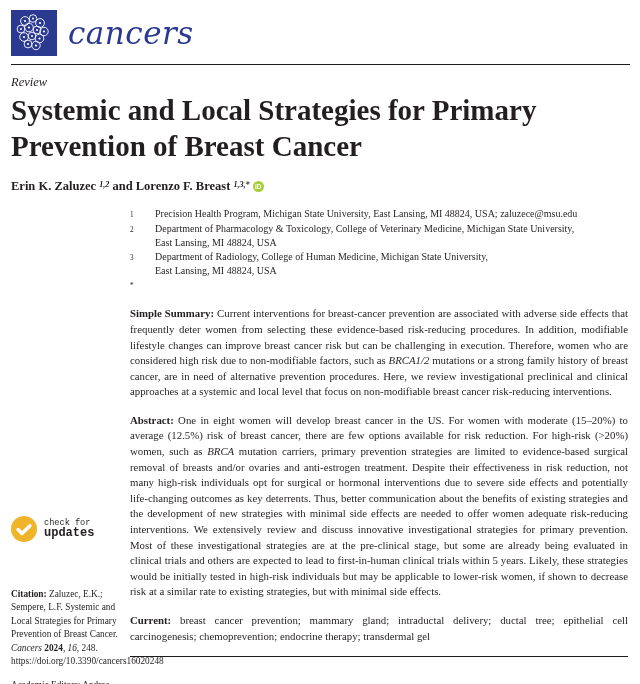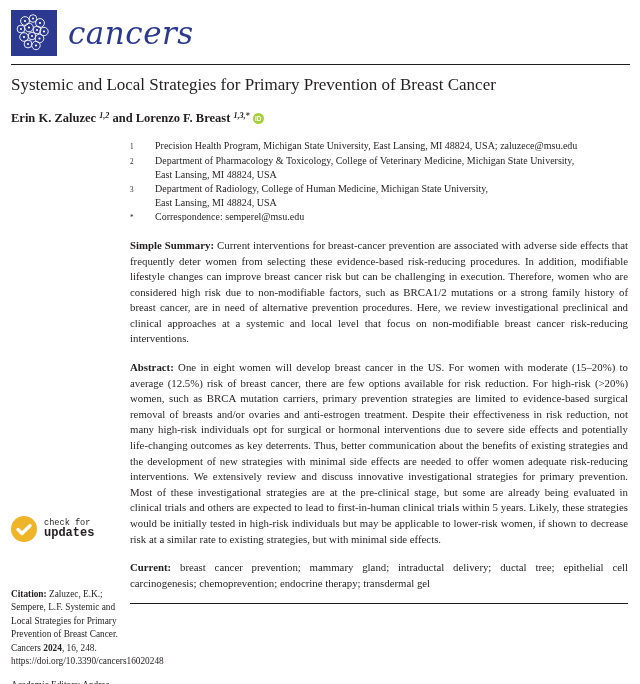--- a/index.html
+++ b/index.html
@@ -15,40 +15,40 @@
   .wordmark{
     font-family:"DejaVu Serif", serif;font-style:italic;
     font-size:31px;color:#2b3990;line-height:46px;letter-spacing:0.5px;
   }
   .mdpi{margin-top:5px;}
   .hr-top{border:none;border-top:1.7px solid #1c1c1c;margin:4px 10px 0 11px;}
 
   
   .article-head{margin:10px 10px 0 11px;}
   .type{font-style:italic;font-size:12.5px;}
-  .title{font-size:17px;font-weight:normal;line-height:1.23;max-width:575px;margin-top:3px;}
+  .title{font-size:29px;font-weight:bold;line-height:1.23;max-width:575px;margin-top:3px;}
   .authors{font-weight:bold;font-size:12.5px;margin-top:15px;display:flex;align-items:center;gap:3px;}
   .orcid{
     width:11px;height:11px;border-radius:50%;background:#a6ce39;color:#fff;
     font-family:"Liberation Sans",sans-serif;font-size:6.5px;font-weight:bold;
     display:inline-flex;align-items:center;justify-content:center;flex:none;
   }
 
   
   .main{margin:13px 12px 0 130px;width:498px;}
   .affs{font-size:10px;line-height:14px;}
   .aff-row{display:flex;}
   .aff-marker{width:25px;flex:none;font-size:7.2px;padding-top:1px;}
   .aff-text{white-space:pre-line;}
   .para{margin-top:13px;font-size:10.8px;line-height:15.6px;text-align:justify;}
   .hr-bottom{border:none;border-top:1.2px solid #1c1c1c;margin:12px 0 0 0;width:498px;}
 
   
   .b{font-weight:bold;}
-  .i{}
+  .i{font-style:italic;}
   .sup{font-size:0.65em;position:relative;top:-0.45em;font-style:italic;}
 
   
   .sidebar{position:absolute;left:11px;top:516px;width:113px;font-size:9.3px;line-height:13.4px;}
   .badge{display:flex;align-items:center;gap:7px;margin-bottom:9px;cursor:pointer;}
   .badge svg{flex:none;}
   .badge-text{font-family:Liberation Mono, monospace;font-size:8.6px;line-height:9.5px;color:#231f20;}
   .badge-text .u{font-weight:bold;font-size:12px;}
   .citation{margin-bottom:11px;margin-top:46px;}
   .editors{margin-bottom:10px;}
@@ -89,20 +89,21 @@
           <circle cx="17" cy="34" r="1"></circle>
           <circle cx="25" cy="35.5" r="1.1"></circle>
       </g>
     </svg>
     <span class="wordmark">cancers</span>
   </div>
 </div>
 <hr class="hr-top">
 
 <div class="article-head">
+  <div class="type">Review</div>
   <div class="title">Systemic and Local Strategies for Primary Prevention of Breast Cancer</div>
   <div class="authors">
     <span><span>Erin K. Zaluzec </span><span class="sup">1,2</span><span> and Lorenzo F. Breast </span><span class="sup">1,3,*</span></span>
     <span class="orcid">iD</span>
   </div>
 </div>
 
 <div class="main">
   <div class="affs">
     <div class="aff-row">
@@ -114,21 +115,20 @@
       <span class="aff-text">Department of Pharmacology &amp; Toxicology, College of Veterinary Medicine, Michigan State University,
 East Lansing, MI 48824, USA</span>
     </div>
     <div class="aff-row">
       <span class="aff-marker">3</span>
       <span class="aff-text">Department of Radiology, College of Human Medicine, Michigan State University,
 East Lansing, MI 48824, USA</span>
     </div>
     <div class="aff-row">
       <span class="aff-marker">*</span>
-      <span class="aff-text">Correspondence: semperel@msu.edu</span>
     </div>
   </div>
 
   <div class="para"><span class="b">Simple Summary: </span><span>Current interventions for breast-cancer prevention are associated with adverse side effects that frequently deter women from selecting these evidence-based risk-reducing procedures. In addition, modifiable lifestyle changes can improve breast cancer risk but can be challenging in execution. Therefore, women who are considered high risk due to non-modifiable factors, such as </span><span class="i">BRCA1/2</span><span> mutations or a strong family history of breast cancer, are in need of alternative prevention procedures. Here, we review investigational preclinical and clinical approaches at a systemic and local level that focus on non-modifiable breast cancer risk-reducing interventions.</span></div>
   <div class="para"><span class="b">Abstract: </span><span>One in eight women will develop breast cancer in the US. For women with moderate (15–20%) to average (12.5%) risk of breast cancer, there are few options available for risk reduction. For high-risk (&gt;20%) women, such as </span><span class="i">BRCA</span><span> mutation carriers, primary prevention strategies are limited to evidence-based surgical removal of breasts and/or ovaries and anti-estrogen treatment. Despite their effectiveness in risk reduction, not many high-risk individuals opt for surgical or hormonal interventions due to severe side effects and potentially life-changing outcomes as key deterrents. Thus, better communication about the benefits of existing strategies and the development of new strategies with minimal side effects are needed to offer women adequate risk-reducing interventions. We extensively review and discuss innovative investigational strategies for primary prevention. Most of these investigational strategies are at the pre-clinical stage, but some are already being evaluated in clinical trials and others are expected to lead to first-in-human clinical trials within 5 years. Likely, these strategies would be initially tested in high-risk individuals but may be applicable to lower-risk women, if shown to decrease risk at a similar rate to existing strategies, but with minimal side effects.</span></div>
   <div class="para"><span class="b">Current: </span><span>breast cancer prevention; mammary gland; intraductal delivery; ductal tree; epithelial cell carcinogenesis; chemoprevention; endocrine therapy; transdermal gel</span></div>
   <hr class="hr-bottom">
 </div>
 
 <div class="sidebar">

